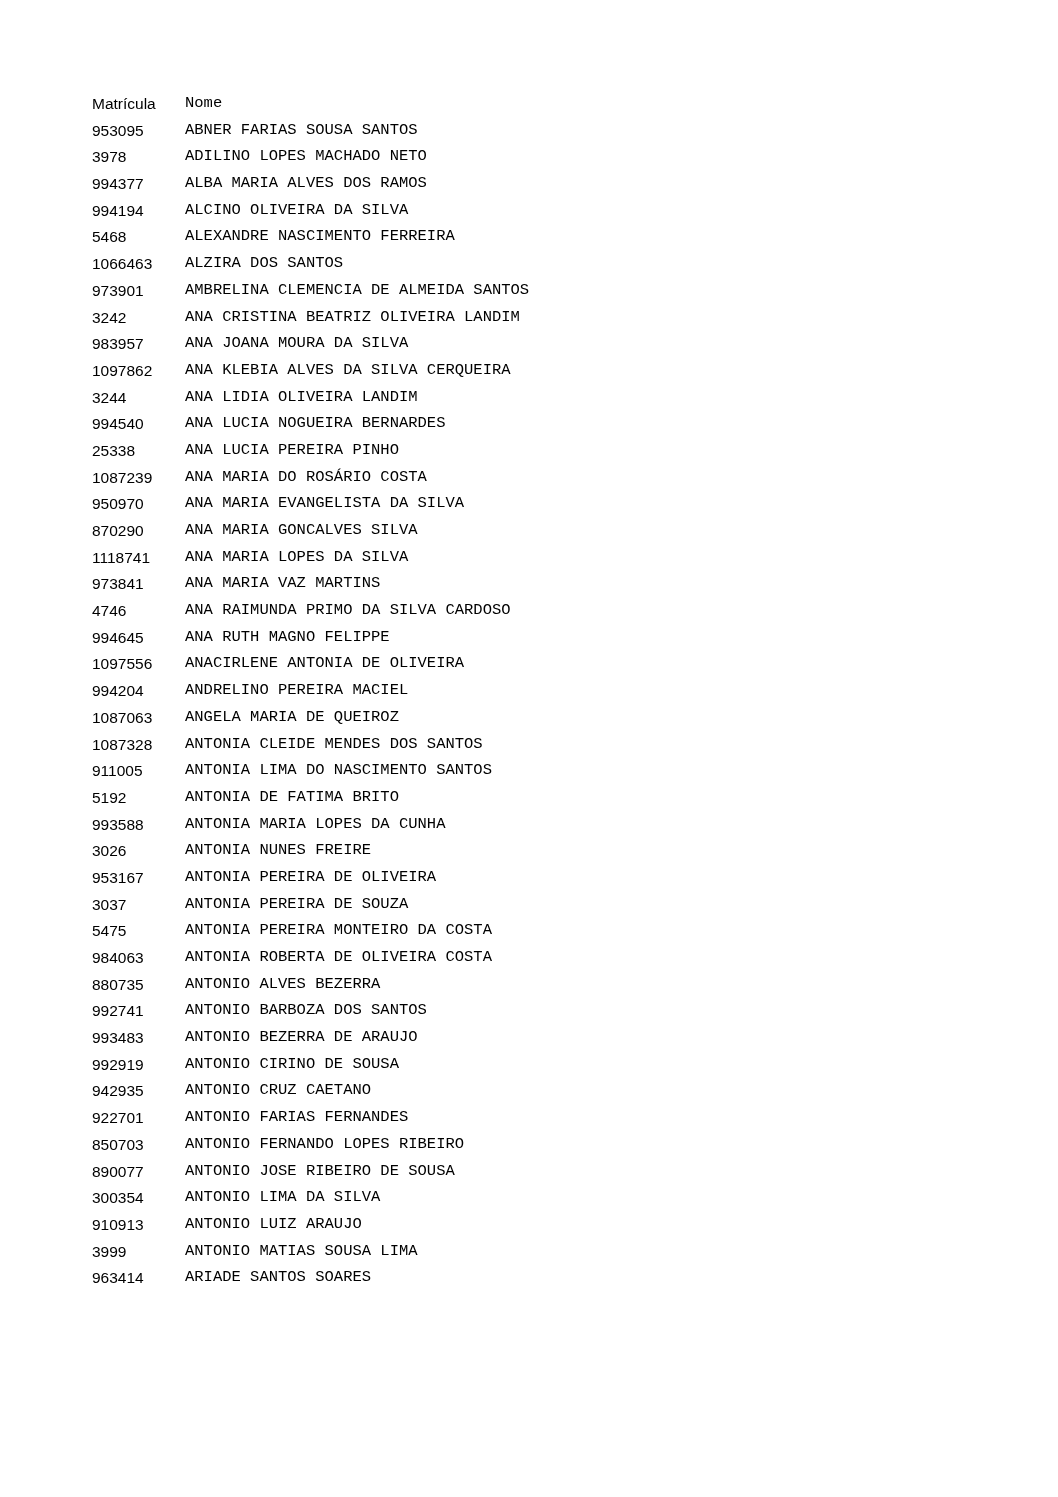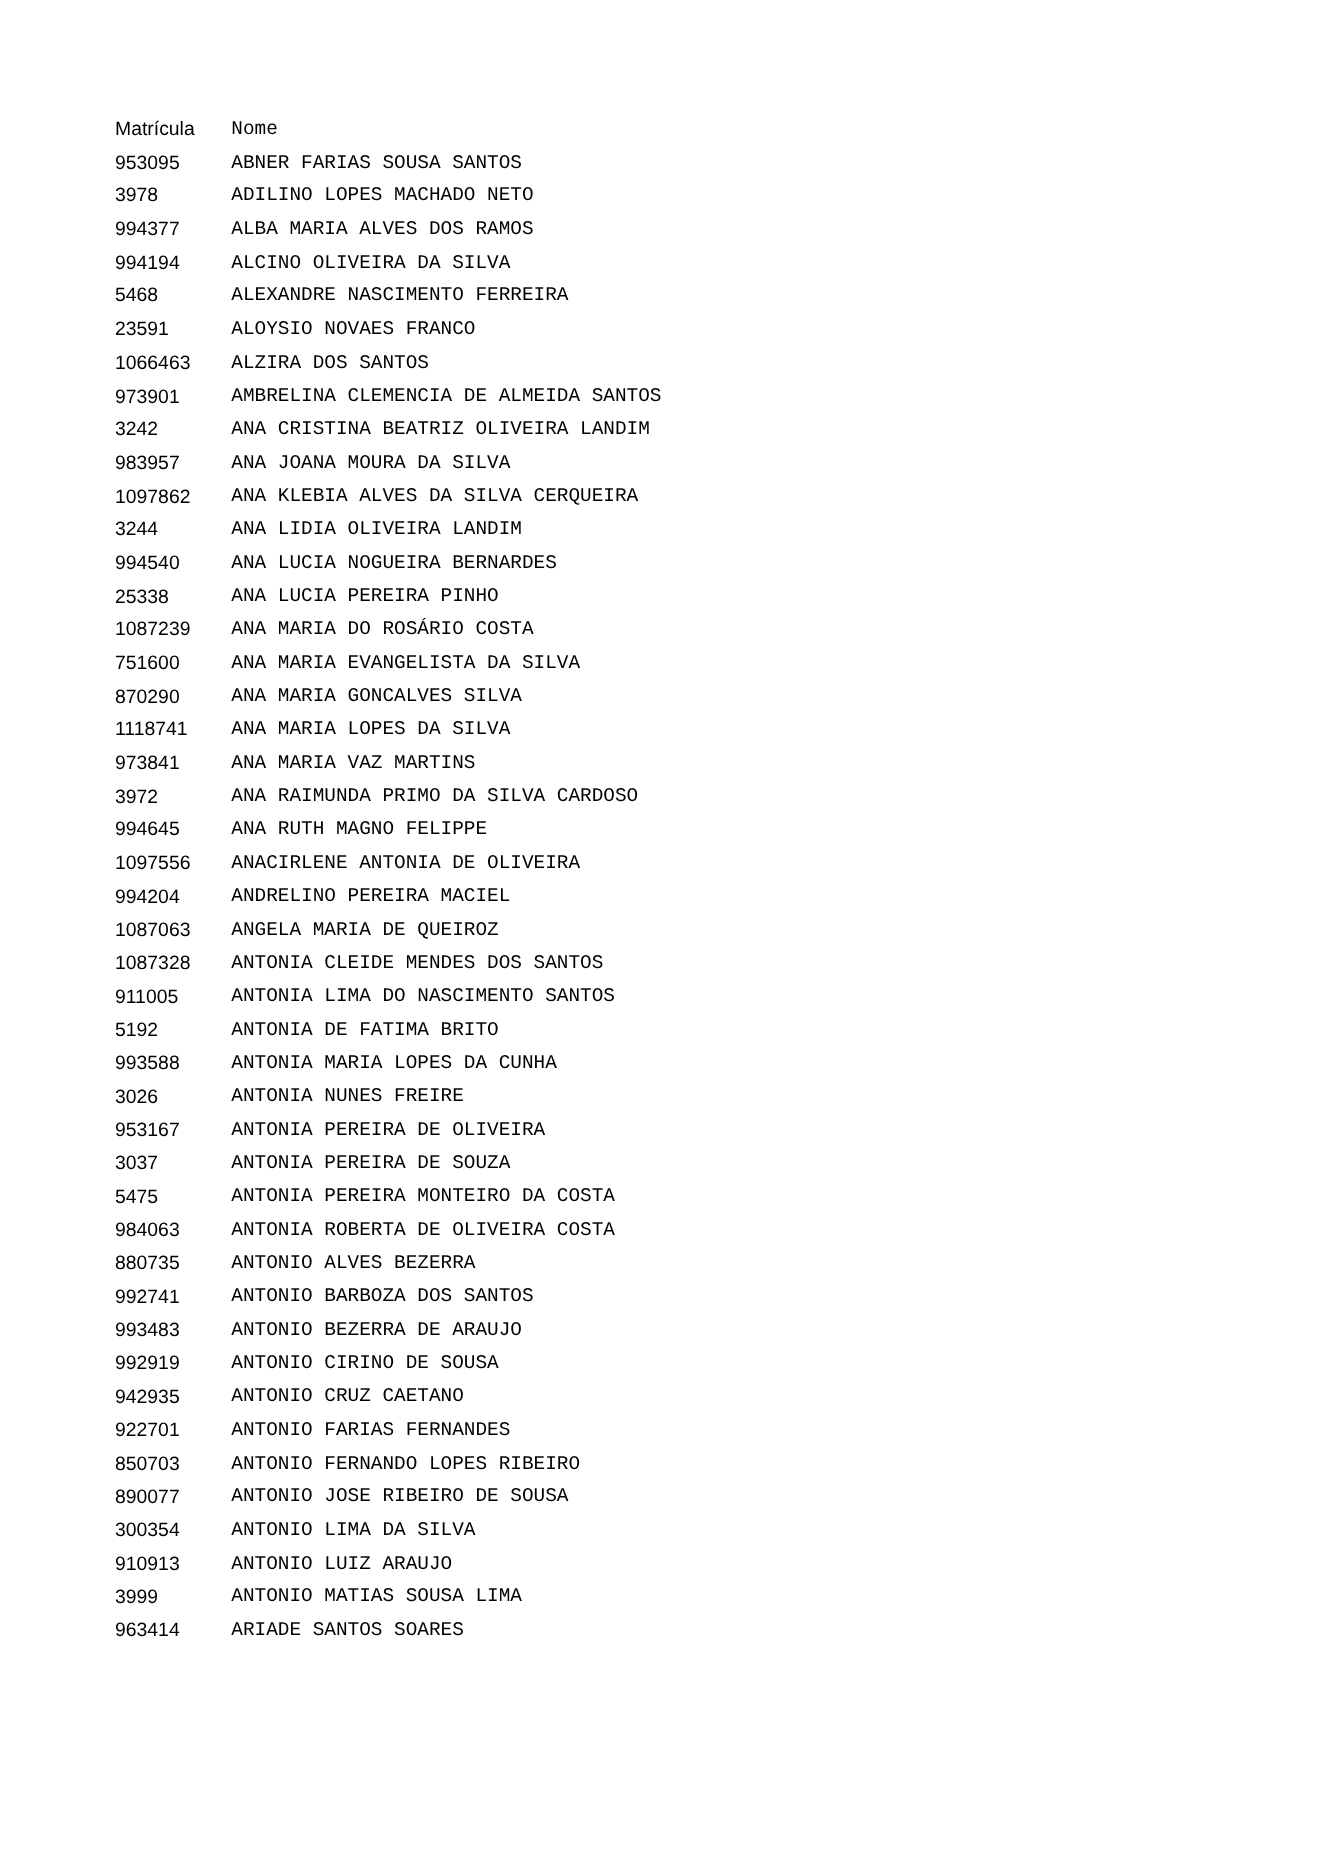--- a/index.html
+++ b/index.html
@@ -78,24 +78,20 @@
         </tr>
         <tr>
           <td class="col-matricula">994194</td>
           <td class="col-nome">ALCINO OLIVEIRA DA SILVA</td>
         </tr>
         <tr>
           <td class="col-matricula">5468</td>
           <td class="col-nome">ALEXANDRE NASCIMENTO FERREIRA</td>
         </tr>
         <tr>
-          <td class="col-matricula">23591</td>
-          <td class="col-nome">ALOYSIO NOVAES FRANCO</td>
-        </tr>
-        <tr>
           <td class="col-matricula">1066463</td>
           <td class="col-nome">ALZIRA DOS SANTOS</td>
         </tr>
         <tr>
           <td class="col-matricula">973901</td>
           <td class="col-nome">AMBRELINA CLEMENCIA DE ALMEIDA SANTOS</td>
         </tr>
         <tr>
           <td class="col-matricula">3242</td>
           <td class="col-nome">ANA CRISTINA BEATRIZ OLIVEIRA LANDIM</td>
@@ -118,37 +114,37 @@
         </tr>
         <tr>
           <td class="col-matricula">25338</td>
           <td class="col-nome">ANA LUCIA PEREIRA PINHO</td>
         </tr>
         <tr>
           <td class="col-matricula">1087239</td>
           <td class="col-nome">ANA MARIA DO ROSÁRIO COSTA</td>
         </tr>
         <tr>
-          <td class="col-matricula">751600</td>
+          <td class="col-matricula">950970</td>
           <td class="col-nome">ANA MARIA EVANGELISTA DA SILVA</td>
         </tr>
         <tr>
           <td class="col-matricula">870290</td>
           <td class="col-nome">ANA MARIA GONCALVES SILVA</td>
         </tr>
         <tr>
           <td class="col-matricula">1118741</td>
           <td class="col-nome">ANA MARIA LOPES DA SILVA</td>
         </tr>
         <tr>
           <td class="col-matricula">973841</td>
           <td class="col-nome">ANA MARIA VAZ MARTINS</td>
         </tr>
         <tr>
-          <td class="col-matricula">3972</td>
+          <td class="col-matricula">4746</td>
           <td class="col-nome">ANA RAIMUNDA PRIMO DA SILVA CARDOSO</td>
         </tr>
         <tr>
           <td class="col-matricula">994645</td>
           <td class="col-nome">ANA RUTH MAGNO FELIPPE</td>
         </tr>
         <tr>
           <td class="col-matricula">1097556</td>
           <td class="col-nome">ANACIRLENE ANTONIA DE OLIVEIRA</td>
         </tr>

